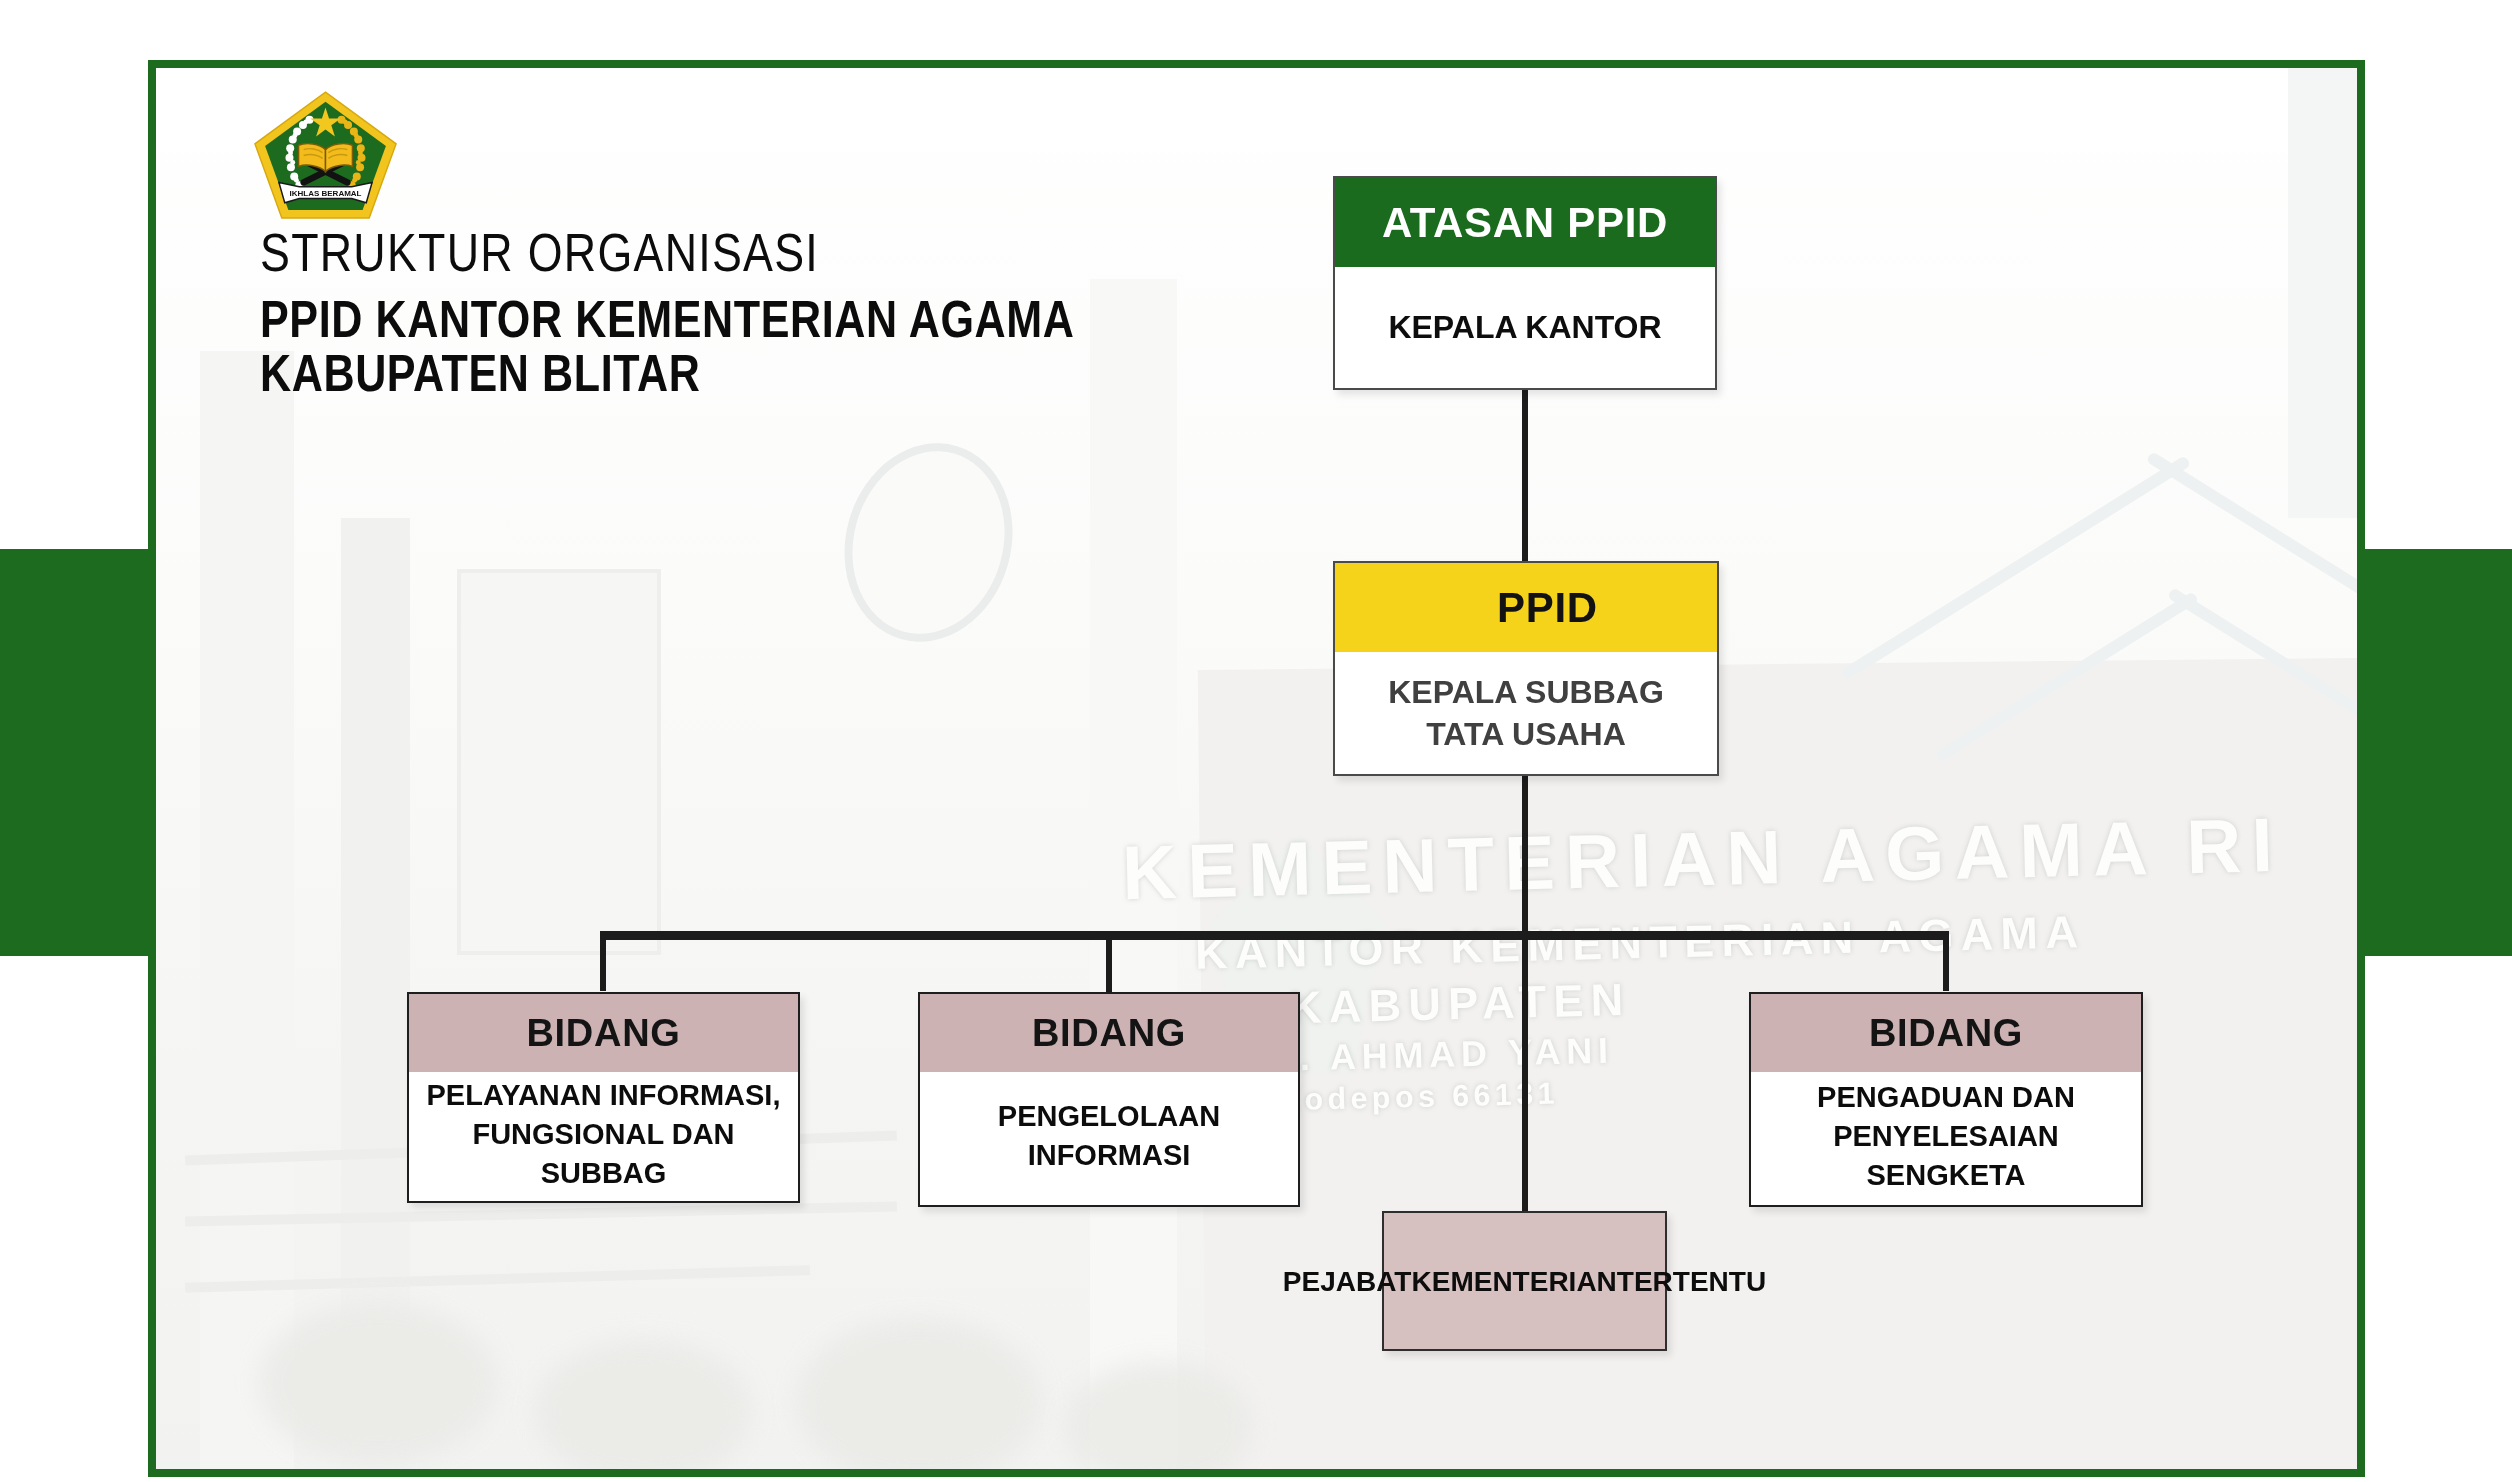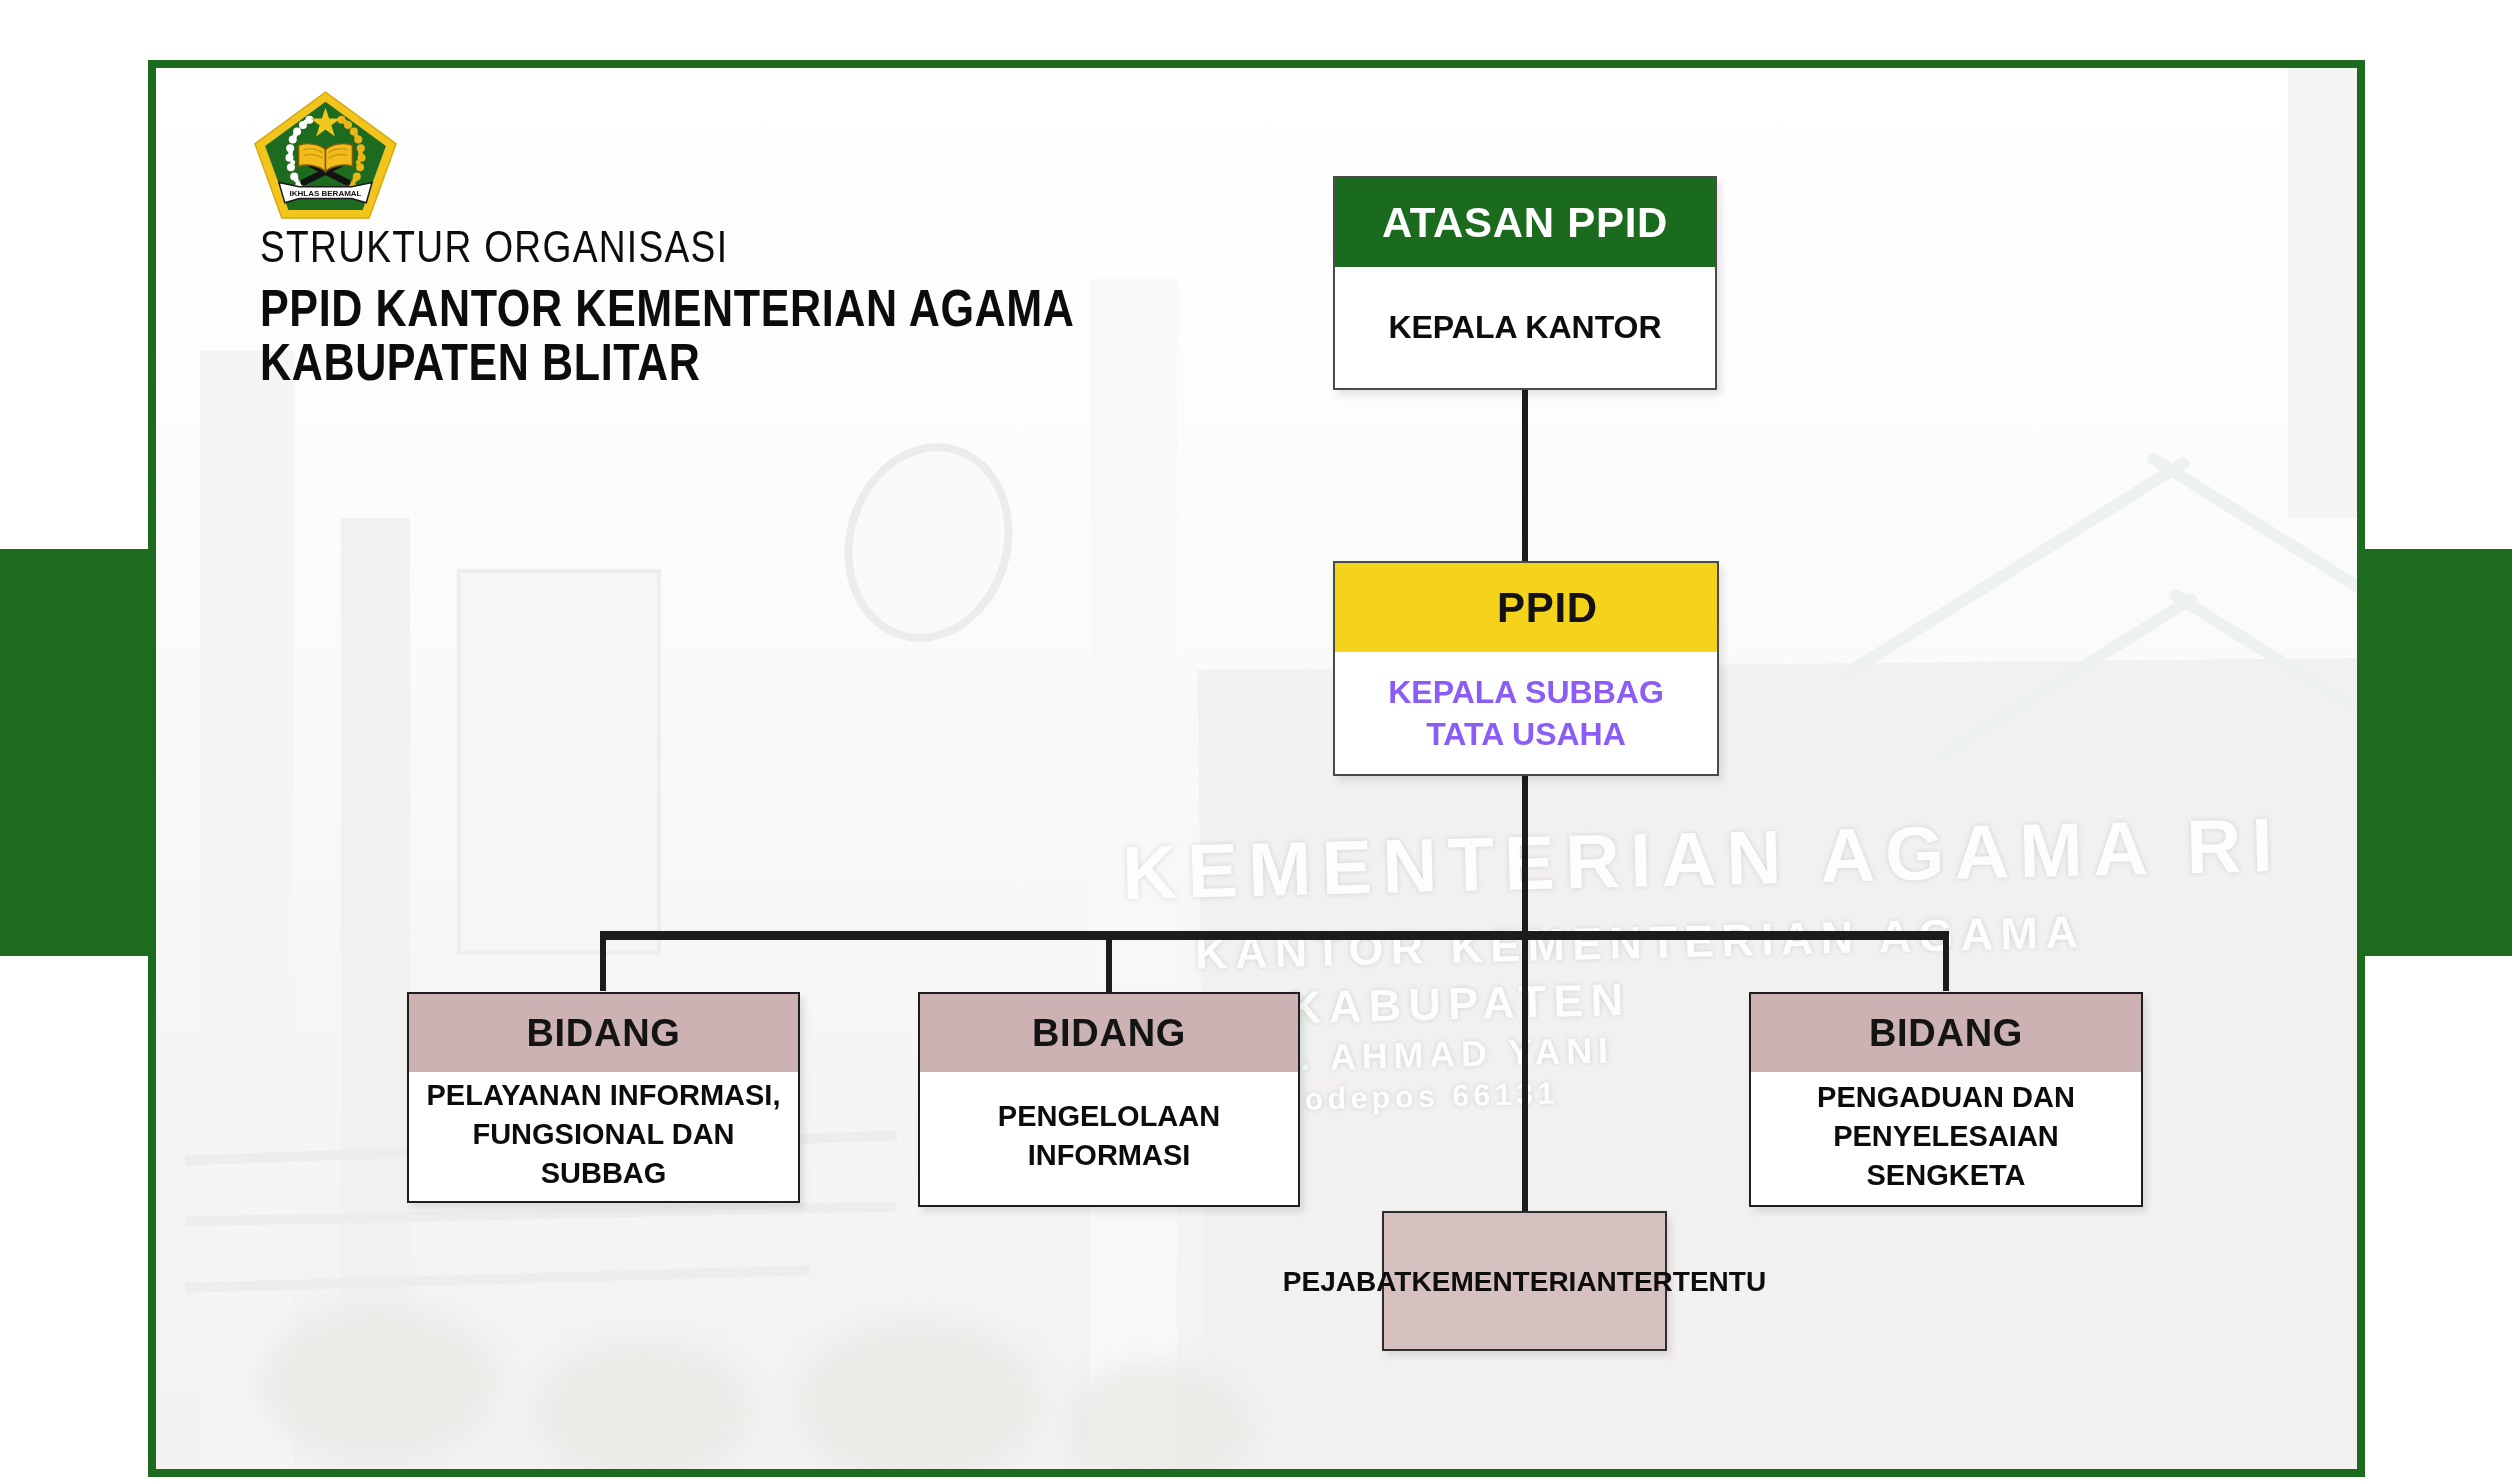--- a/index.html
+++ b/index.html
@@ -46,38 +46,38 @@
   .ph-bush.b2{left:378px; top:1271px; width:218px; height:145px;}
   .ph-bush.b3{left:639px; top:1250px; width:247px; height:167px;}
   .ph-bush.b4{left:908px; top:1293px; width:189px; height:131px;}
   .ph-step{left:29px; top:1075px; width:712px; height:10.2px; background:#ededec; transform:rotate(-2deg);}
   .ph-step.s2{top:1141px; transform:rotate(-1.2deg);}
   .ph-step.s3{top:1206px; width:625px; transform:rotate(-1.6deg);}
 
   
   .brand-title{position:absolute; left:260px; top:222px; color:#0c0c0c;}
   .cond{display:inline-block; transform:scaleX(.845); transform-origin:0 50%; white-space:nowrap;}
-  .t1{font-size:44px; font-weight:400; letter-spacing:1.5px; margin-bottom:10.2px;}
+  .t1{font-size:53px; font-weight:400; letter-spacing:1.5px; margin-bottom:10.2px;}
   .t2,.t3{font-size:51px; font-weight:800; line-height:54px; letter-spacing:0.7px;}
   .logo{position:absolute; left:252px; top:90px;}
 
   
   .conn{position:absolute; background:var(--line);}
 
   
   .node{position:absolute; background:#ffffff; box-sizing:border-box; text-align:left;
         box-shadow:3.6px 5.1px 7.3px rgba(0,0,0,0.10);}
   .node .hd{display:flex; align-items:center; justify-content:center; font-weight:800; letter-spacing:0.7px;}
   .node .bd{display:flex; flex-direction:column; align-items:center; justify-content:center; font-weight:700;}
   .n-atasan{left:1333px; top:176px; width:384px; height:214px; border:2.2px solid #4a4a4a;}
   .n-atasan .hd{height:89px; background:var(--green_header); color:#ffffff; font-size:42px;}
   .n-atasan .bd{height:121px; font-size:32px; color:#0d0d0d;}
   .n-ppid{left:1333px; top:561px; width:386px; height:215px; border:2.2px solid #4a4a4a;}
   .n-ppid .hd{height:89px; background:var(--yellow); color:#121212; font-size:42px;padding-left:43px;}
-  .n-ppid .bd{height:122px; font-size:32px; line-height:42px; color:#8b5cf6;}
+  .n-ppid .bd{height:122px; font-size:32px; line-height:42px; color:#404040;}
   .n-bidang{border:2.9px solid #1e1e1e;}
   .n-bidang .hd{height:78px; background:var(--mauve); color:#141414; font-size:38px;}
   .n-bidang .bd{font-size:29px; line-height:39px; color:#0c0c0c;}
   .n-b1{left:407px;  top:992px; width:393px; height:211px;}
   .n-b1 .bd{height:124px;}
   .n-b2{left:918px; top:992px; width:382px; height:215px;}
   .n-b2 .bd{height:128px;}
   .n-b3{left:1749px; top:992px; width:394px; height:215px;}
   .n-b3 .bd{height:128px;}
   .n-pejabat{left:1382px; top:1211px; width:285px; height:140px; border:2.2px solid #2e2e2e;

